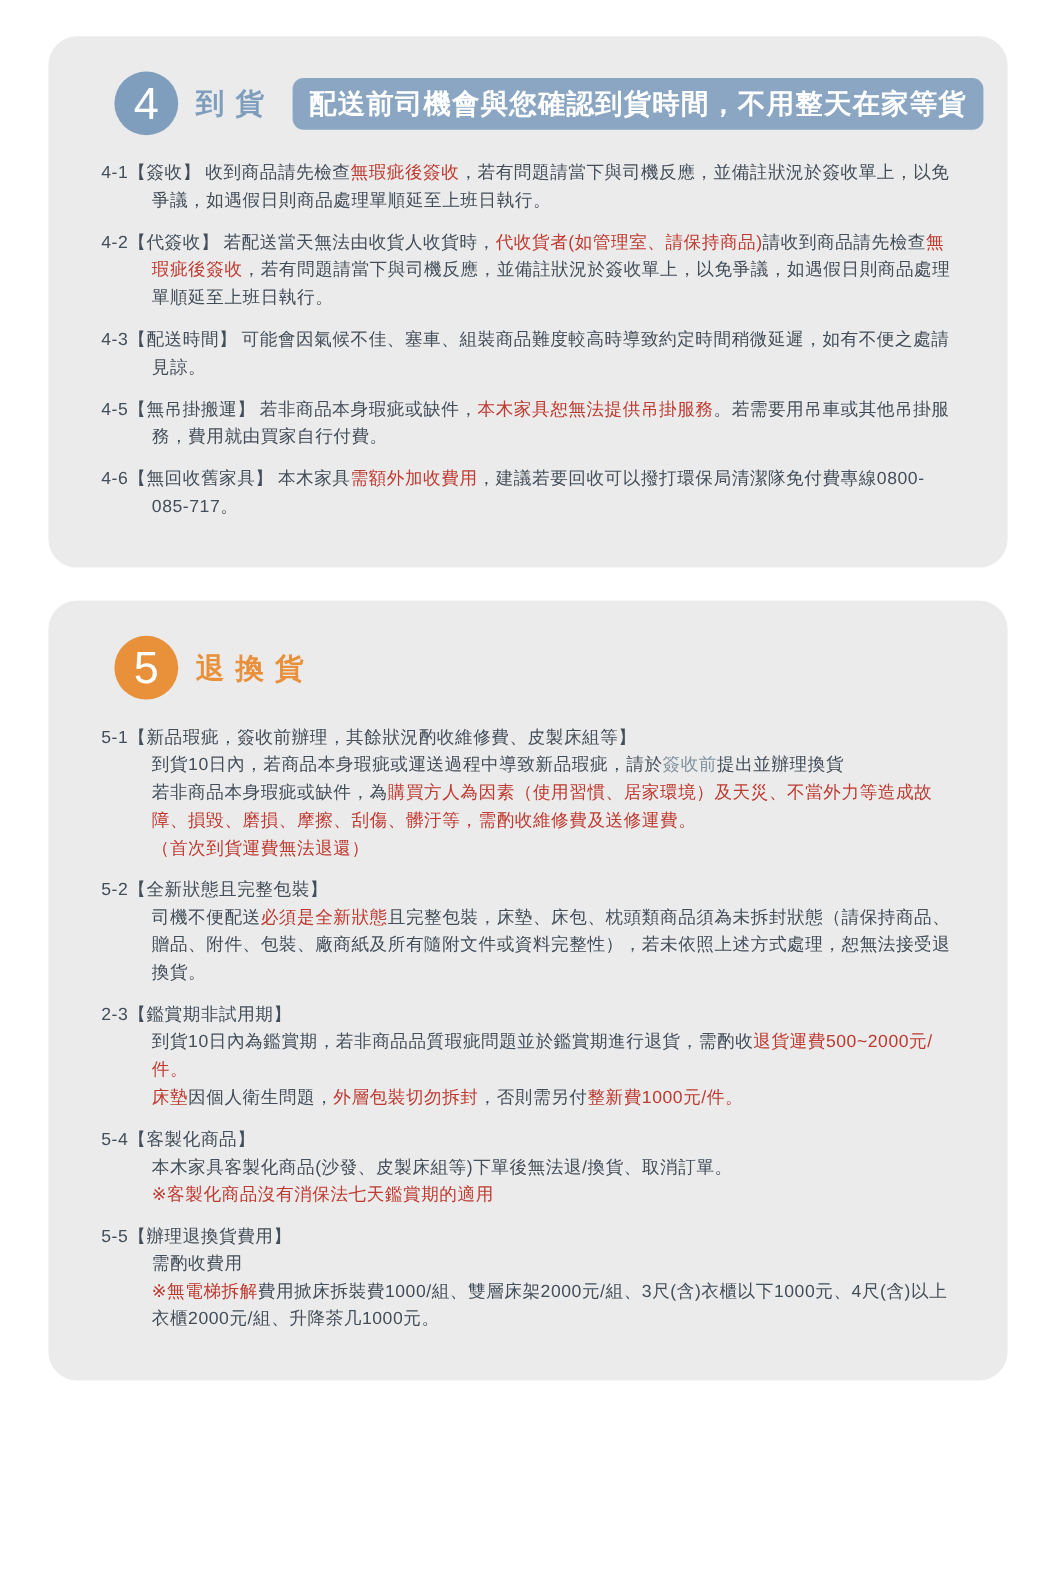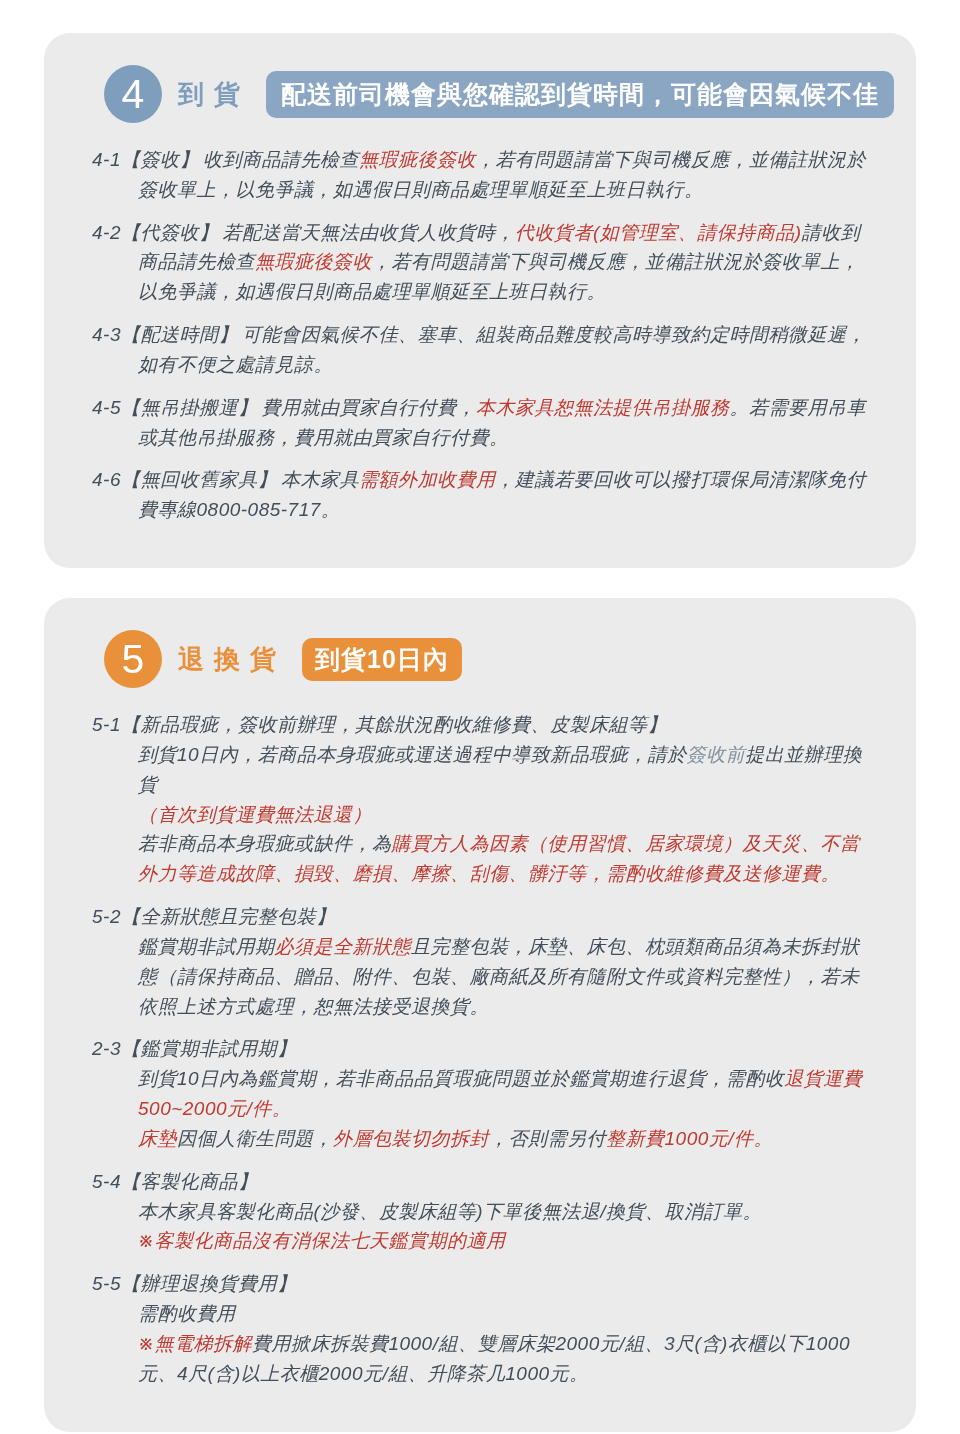--- a/index.html
+++ b/index.html
@@ -23,75 +23,74 @@
     font-size:41px; line-height:1; display:flex; align-items:center; justify-content:center;
   }
   .num-circle.blue{background:var(--blue);}
   .num-circle.orange{background:var(--orange);}
   .section-title{font-size:26px; font-weight:bold; letter-spacing:10px; white-space:nowrap;}
   .section-title.blue{color:var(--blue);}
   .section-title.orange{color:var(--orange);}
   .header-badge{white-space:nowrap; color:#fff; font-weight:bold; border-radius:10px;}
   .header-badge.blue{background:var(--blue-badge); font-size:25px; padding:7px 15px; letter-spacing:1px;}
   .header-badge.orange{background:var(--orange); font-size:25px; padding:5px 13px; letter-spacing:1px;}
-  .items{font-size:19px; line-height:1.57; letter-spacing:0.5px;font-style:italic;}
+  .items{font-size:16px; line-height:1.57; letter-spacing:0.5px;}
   .item{margin-bottom:13px;}
   .para{margin:0;}
   .para.hang{padding-left:46px; text-indent:-46px;}
   .para.cont{margin-left:46px;}
   .item-label{margin-right:4px;}
   .red{color:var(--red);}
   .muted{color:var(--muted);}
 </style>
 </head>
 <body>
 
 <div class="page">
 
   <div class="card">
     <div class="card-header">
       <div class="num-circle blue">4</div>
       <div class="section-title blue">到貨</div>
-      <div class="header-badge blue">配送前司機會與您確認到貨時間，可能會因氣候不佳</div>
+      <div class="header-badge blue">配送前司機會與您確認到貨時間，不用整天在家等貨</div>
     </div>
     <div class="items">
         <div class="item">
           <p class="para head hang"><span class="item-num">4-1</span><span class="item-label">【簽收】</span><span>收到商品請先檢查</span><span class="red">無瑕疵後簽收</span><span>，若有問題請當下與司機反應，並備註狀況於簽收單上，以免爭議，如遇假日則商品處理單順延至上班日執行。</span></p>
         </div>
         <div class="item">
           <p class="para head hang"><span class="item-num">4-2</span><span class="item-label">【代簽收】</span><span>若配送當天無法由收貨人收貨時，</span><span class="red">代收貨者(如管理室、請保持商品)</span><span>請收到商品請先檢查</span><span class="red">無瑕疵後簽收</span><span>，若有問題請當下與司機反應，並備註狀況於簽收單上，以免爭議，如遇假日則商品處理單順延至上班日執行。</span></p>
         </div>
         <div class="item">
           <p class="para head hang"><span class="item-num">4-3</span><span class="item-label">【配送時間】</span><span>可能會因氣候不佳、塞車、組裝商品難度較高時導致約定時間稍微延遲，如有不便之處請見諒。</span></p>
         </div>
         <div class="item">
-          <p class="para head hang"><span class="item-num">4-5</span><span class="item-label">【無吊掛搬運】</span><span>費用就由買家自行付費，</span><span class="red">本木家具恕無法提供吊掛服務</span><span>。若需要用吊車或其他吊掛服務，費用就由買家自行付費。</span></p>
+          <p class="para head hang"><span class="item-num">4-5</span><span class="item-label">【無吊掛搬運】</span><span>若非商品本身瑕疵或缺件，</span><span class="red">本木家具恕無法提供吊掛服務</span><span>。若需要用吊車或其他吊掛服務，費用就由買家自行付費。</span></p>
         </div>
         <div class="item">
           <p class="para head hang"><span class="item-num">4-6</span><span class="item-label">【無回收舊家具】</span><span>本木家具</span><span class="red">需額外加收費用</span><span>，建議若要回收可以撥打環保局清潔隊免付費專線0800-085-717。</span></p>
         </div>
       </div>
   </div>
 
   <div class="card">
     <div class="card-header">
       <div class="num-circle orange">5</div>
       <div class="section-title orange">退換貨</div>
-      <div class="header-badge orange">到貨10日內</div>
     </div>
     <div class="items">
         <div class="item">
           <p class="para head"><span class="item-num">5-1</span><span class="item-label">【新品瑕疵，簽收前辦理，其餘狀況酌收維修費、皮製床組等】</span></p>
           <p class="para cont"><span>到貨10日內，若商品本身瑕疵或運送過程中導致新品瑕疵，請於</span><span class="muted">簽收前</span><span>提出並辦理換貨</span></p>
+          <p class="para cont"><span>若非商品本身瑕疵或缺件，為</span><span class="red">購買方人為因素（使用習慣、居家環境）及天災、不當外力等造成故障、損毀、磨損、摩擦、刮傷、髒汙等，需酌收維修費及送修運費。</span></p>
           <p class="para cont"><span class="red">（首次到貨運費無法退還）</span></p>
-          <p class="para cont"><span>若非商品本身瑕疵或缺件，為</span><span class="red">購買方人為因素（使用習慣、居家環境）及天災、不當外力等造成故障、損毀、磨損、摩擦、刮傷、髒汙等，需酌收維修費及送修運費。</span></p>
         </div>
         <div class="item">
           <p class="para head"><span class="item-num">5-2</span><span class="item-label">【全新狀態且完整包裝】</span></p>
-          <p class="para cont"><span>鑑賞期非試用期</span><span class="red">必須是全新狀態</span><span>且完整包裝，床墊、床包、枕頭類商品須為未拆封狀態（請保持商品、贈品、附件、包裝、廠商紙及所有隨附文件或資料完整性），若未依照上述方式處理，恕無法接受退換貨。</span></p>
+          <p class="para cont"><span>司機不便配送</span><span class="red">必須是全新狀態</span><span>且完整包裝，床墊、床包、枕頭類商品須為未拆封狀態（請保持商品、贈品、附件、包裝、廠商紙及所有隨附文件或資料完整性），若未依照上述方式處理，恕無法接受退換貨。</span></p>
         </div>
         <div class="item">
           <p class="para head"><span class="item-num">2-3</span><span class="item-label">【鑑賞期非試用期】</span></p>
           <p class="para cont"><span>到貨10日內為鑑賞期，若非商品品質瑕疵問題並於鑑賞期進行退貨，需酌收</span><span class="red">退貨運費500~2000元/件。</span></p>
           <p class="para cont"><span class="red">床墊</span><span>因個人衛生問題，</span><span class="red">外層包裝切勿拆封</span><span>，否則需另付</span><span class="red">整新費1000元/件。</span></p>
         </div>
         <div class="item">
           <p class="para head"><span class="item-num">5-4</span><span class="item-label">【客製化商品】</span></p>
           <p class="para cont"><span>本木家具客製化商品(沙發、皮製床組等)下單後無法退/換貨、取消訂單。</span></p>
           <p class="para cont"><span class="red">※客製化商品沒有消保法七天鑑賞期的適用</span></p>

